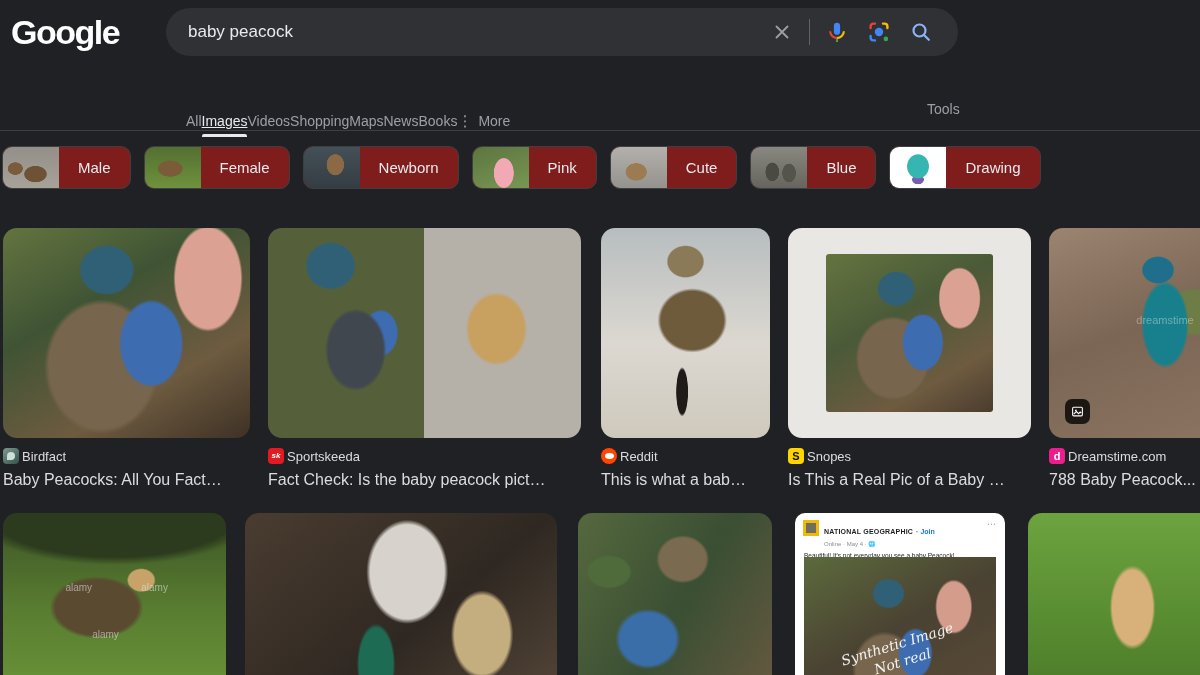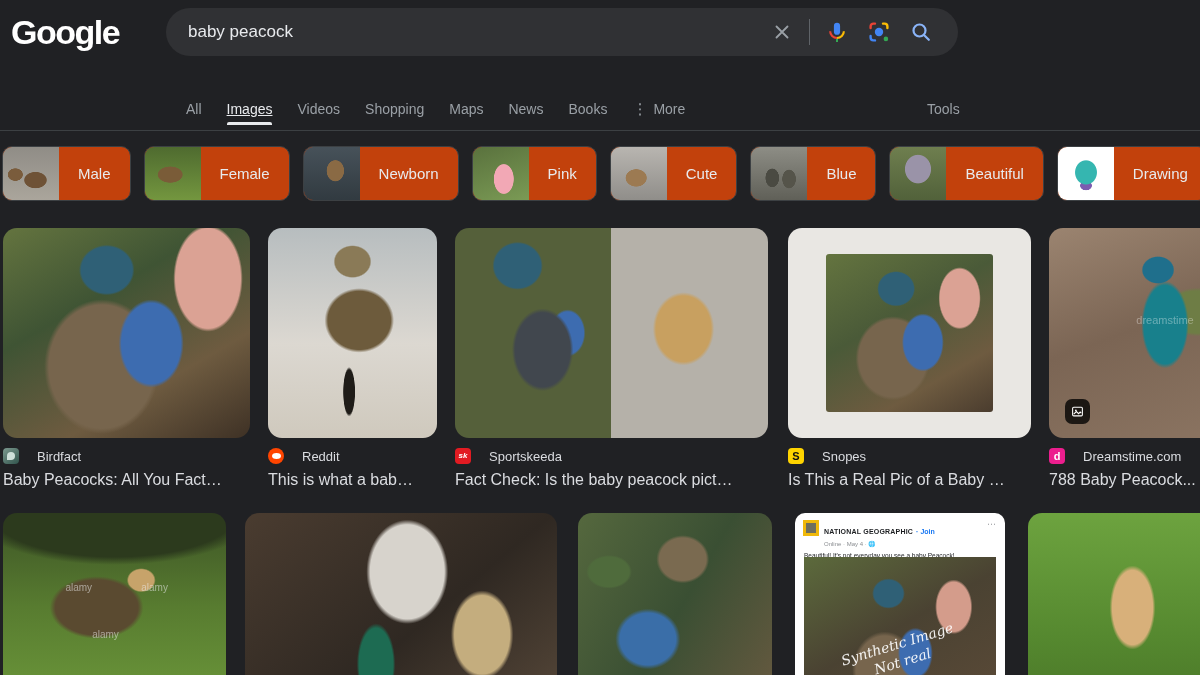--- a/index.html
+++ b/index.html
@@ -11,35 +11,35 @@
           color:#ffffff; letter-spacing:-1.5px; cursor:pointer;margin-top:7px; }
   .searchbar { position:absolute; left:166px; top:8px; width:792px; height:48px;
                background:#303134; border-radius:24px; display:flex; align-items:center; }
   .query { flex:1; height:100%; background:transparent; border:none; outline:none;
            color:#e8eaed; font-size:17px; padding-left:22px; font-family:"Liberation Sans",sans-serif; }
   .sb-icons { display:flex; align-items:center; padding-right:16px; }
   .icon-btn { width:42px; height:42px; display:flex; align-items:center; justify-content:center; cursor:pointer; }
   .vdivider { width:1px; height:26px; background:#5f6368; margin:0 6px; }
 
   
-  .tabs { position:absolute; left:186px; top:88px; height:42px; display:flex; gap:25px; align-items:stretch; }
+  .tabs { position:absolute; left:186px; top:100px; height:42px; display:flex; align-items:stretch; }
   .tab { display:flex; align-items:center; gap:6px; color:#9aa0a6; font-size:14px;
          position:relative; cursor:pointer; white-space:nowrap; }
   .tab.active { color:#e8eaed;text-decoration:underline; }
   .tab.active::after { content:""; position:absolute; left:0; right:0; bottom:5px;
                        height:3px; border-radius:2px 2px 0 0; background:#e8eaed; }
   .more-dots { font-size:15px; letter-spacing:0; color:#9aa0a6; }
   .tools { position:absolute; left:927px; top:88px; height:42px; display:flex; align-items:center;
            color:#9aa0a6; font-size:14px; cursor:pointer; }
   .hdivider { position:absolute; left:0; top:130px; width:1200px; height:1px; background:#3c4043; }
 
   
   .chips { position:absolute; left:2px; top:146px; display:flex; gap:13px; height:55px; }
-  .chip { display:flex; align-items:center; background:#c2410c; border:1px solid #3c4043;
-          border-radius:10px; overflow:hidden; height:55px; cursor:pointer; flex:none; }
+  .chip { display:flex; align-items:center; background:#7f1d1d; border:1px solid #3c4043;
+          border-radius:10px; overflow:hidden; height:43px; cursor:pointer; flex:none; }
   .chip-thumb { width:56px; height:55px; flex:none; }
   .chip-label { padding:0 19px; color:#e8eaed; font-size:15px; font-weight:500; white-space:nowrap; }
 
   .t1 { background: radial-gradient(18px 13px at 58% 62%, #6e5236 0 60%, rgba(0,0,0,0) 65%),
                     radial-gradient(12px 10px at 22% 52%, #7a5c3c 0 60%, rgba(0,0,0,0) 65%),
                     linear-gradient(180deg,#8f8c86,#aba69c); }
   .t2 { background: radial-gradient(20px 13px at 45% 52%, #7a5c38 0 60%, rgba(0,0,0,0) 64%),
                     linear-gradient(180deg,#4e6a2f,#74973f); }
   .t3 { background: radial-gradient(16px 24px at 55% 60%, #f2a8b5 0 60%, rgba(0,0,0,0) 64%),
                     linear-gradient(160deg,#59713d,#7b9b55); }
@@ -54,21 +54,21 @@
                     linear-gradient(180deg,#6f7f4f,#51613a); }
   .t8 { background: radial-gradient(19px 21px at 50% 48%, #35b6b0 0 55%, rgba(0,0,0,0) 60%),
                     radial-gradient(10px 8px at 50% 72%, #7c5bb0 0 55%, rgba(0,0,0,0) 62%), #ffffff; }
 
   
   .row1 { position:absolute; left:3px; top:228px; display:flex; }
   .row2 { position:absolute; left:3px; top:513px; display:flex; }
   .rcard { flex:none; }
   .rthumb { height:210px; border-radius:14px; position:relative; overflow:hidden; cursor:pointer; }
   .row2 .rthumb { height:210px; }
-  .rsource { display:flex; align-items:center; gap:18px; margin-top:10px; height:16px; }
+  .rsource { display:flex; align-items:center; gap:3px; margin-top:10px; height:16px; }
   .favicon { width:16px; height:16px; border-radius:4px; flex:none; display:flex;
              align-items:center; justify-content:center; overflow:hidden; }
   .sname { font-size:13px; color:#dadce0; white-space:nowrap; }
   .rtitle { margin-top:7px; font-size:16px; color:#dadce0; white-space:nowrap; overflow:hidden; }
 
   .w1{width:247px;margin-right:18px;} .w2{width:169px;margin-right:18px;}
   .w3{width:313px;margin-right:20px;} .w4{width:243px;margin-right:18px;} .w5{width:232px;}
   .v1{width:223px;margin-right:19px;} .v2{width:312px;margin-right:21px;}
   .v3{width:194px;margin-right:23px;} .v4{width:210px;margin-right:23px;} .v5{width:190px;}
 
@@ -248,61 +248,57 @@
   </div>
   <div class="chip">
     <div class="chip-thumb t5"></div>
     <span class="chip-label">Cute</span>
   </div>
   <div class="chip">
     <div class="chip-thumb t6"></div>
     <span class="chip-label">Blue</span>
   </div>
   <div class="chip">
-    <div class="chip-thumb t7"></div>
-    <span class="chip-label">Beautiful</span>
-  </div>
-  <div class="chip">
     <div class="chip-thumb t8"></div>
     <span class="chip-label">Drawing</span>
   </div>
 
 </div>
 
 <div class="row1">
 
   <div class="rcard w1">
     <div class="rthumb ph1"></div>
     <div class="rsource">
       <span class="favicon fav-birdfact">
           <i></i>
         </span>
       <span class="sname">Birdfact</span>
     </div>
     <div class="rtitle">Baby Peacocks: All You Fact…</div>
   </div>
 
+  <div class="rcard w3">
+    <div class="rthumb ph3"></div>
+    <div class="rsource">
+      <span class="favicon fav-sk fav-glyph">sk</span>
+      <span class="sname">Sportskeeda</span>
+    </div>
+    <div class="rtitle">Fact Check: Is the baby peacock pict…</div>
+  </div>
+
   <div class="rcard w2">
     <div class="rthumb ph2"></div>
     <div class="rsource">
       <span class="favicon fav-reddit">
           <i></i>
         </span>
       <span class="sname">Reddit</span>
     </div>
     <div class="rtitle">This is what a bab…</div>
-  </div>
-
-  <div class="rcard w3">
-    <div class="rthumb ph3"></div>
-    <div class="rsource">
-      <span class="favicon fav-sk fav-glyph">sk</span>
-      <span class="sname">Sportskeeda</span>
-    </div>
-    <div class="rtitle">Fact Check: Is the baby peacock pict…</div>
   </div>
 
   <div class="rcard w4">
     <div class="rthumb ph4">
       <div class="ph4-inner"></div>
     </div>
     <div class="rsource">
       <span class="favicon fav-snopes fav-glyph">S</span>
       <span class="sname">Snopes</span>
     </div>

